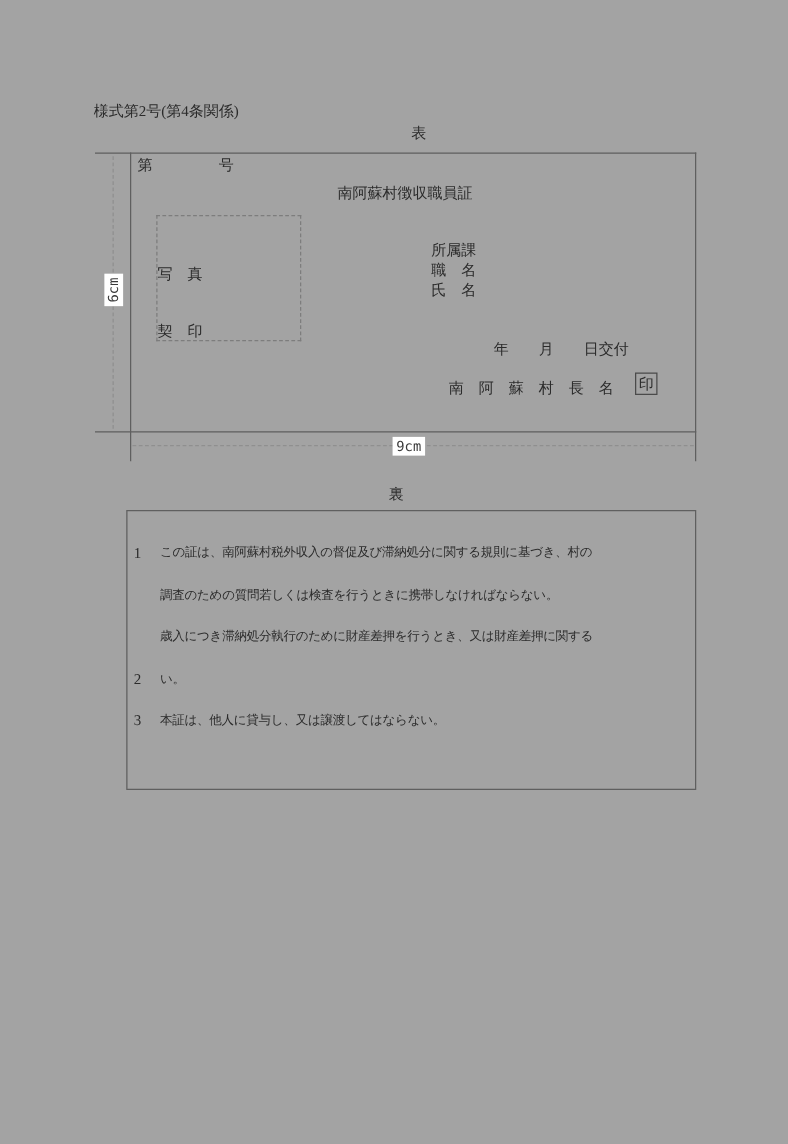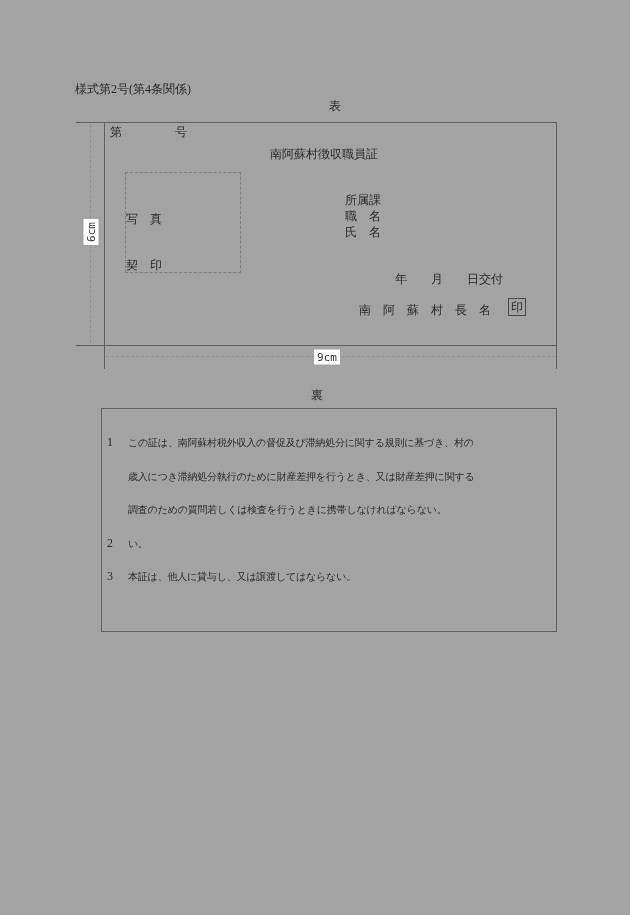--- a/index.html
+++ b/index.html
@@ -94,22 +94,22 @@
   </div>
 
   <div class="side-label" style="left:311px;top:389px;">裏</div>
 
   <div class="back-box">
 
     <div class="back-item">
       <span class="num">1</span>
       <div class="lines">
         <div class="ln">この証は、南阿蘇村税外収入の督促及び滞納処分に関する規則に基づき、村の</div>
+        <div class="ln">調査のための質問若しくは検査を行うときに携帯しなければならない。</div>
         <div class="ln">歳入につき滞納処分執行のために財産差押を行うとき、又は財産差押に関する</div>
-        <div class="ln">調査のための質問若しくは検査を行うときに携帯しなければならない。</div>
       </div>
     </div>
 
     <div class="back-item">
       <span class="num">2</span>
       <div class="lines">
         <div class="ln">い。</div>
       </div>
     </div>
 

